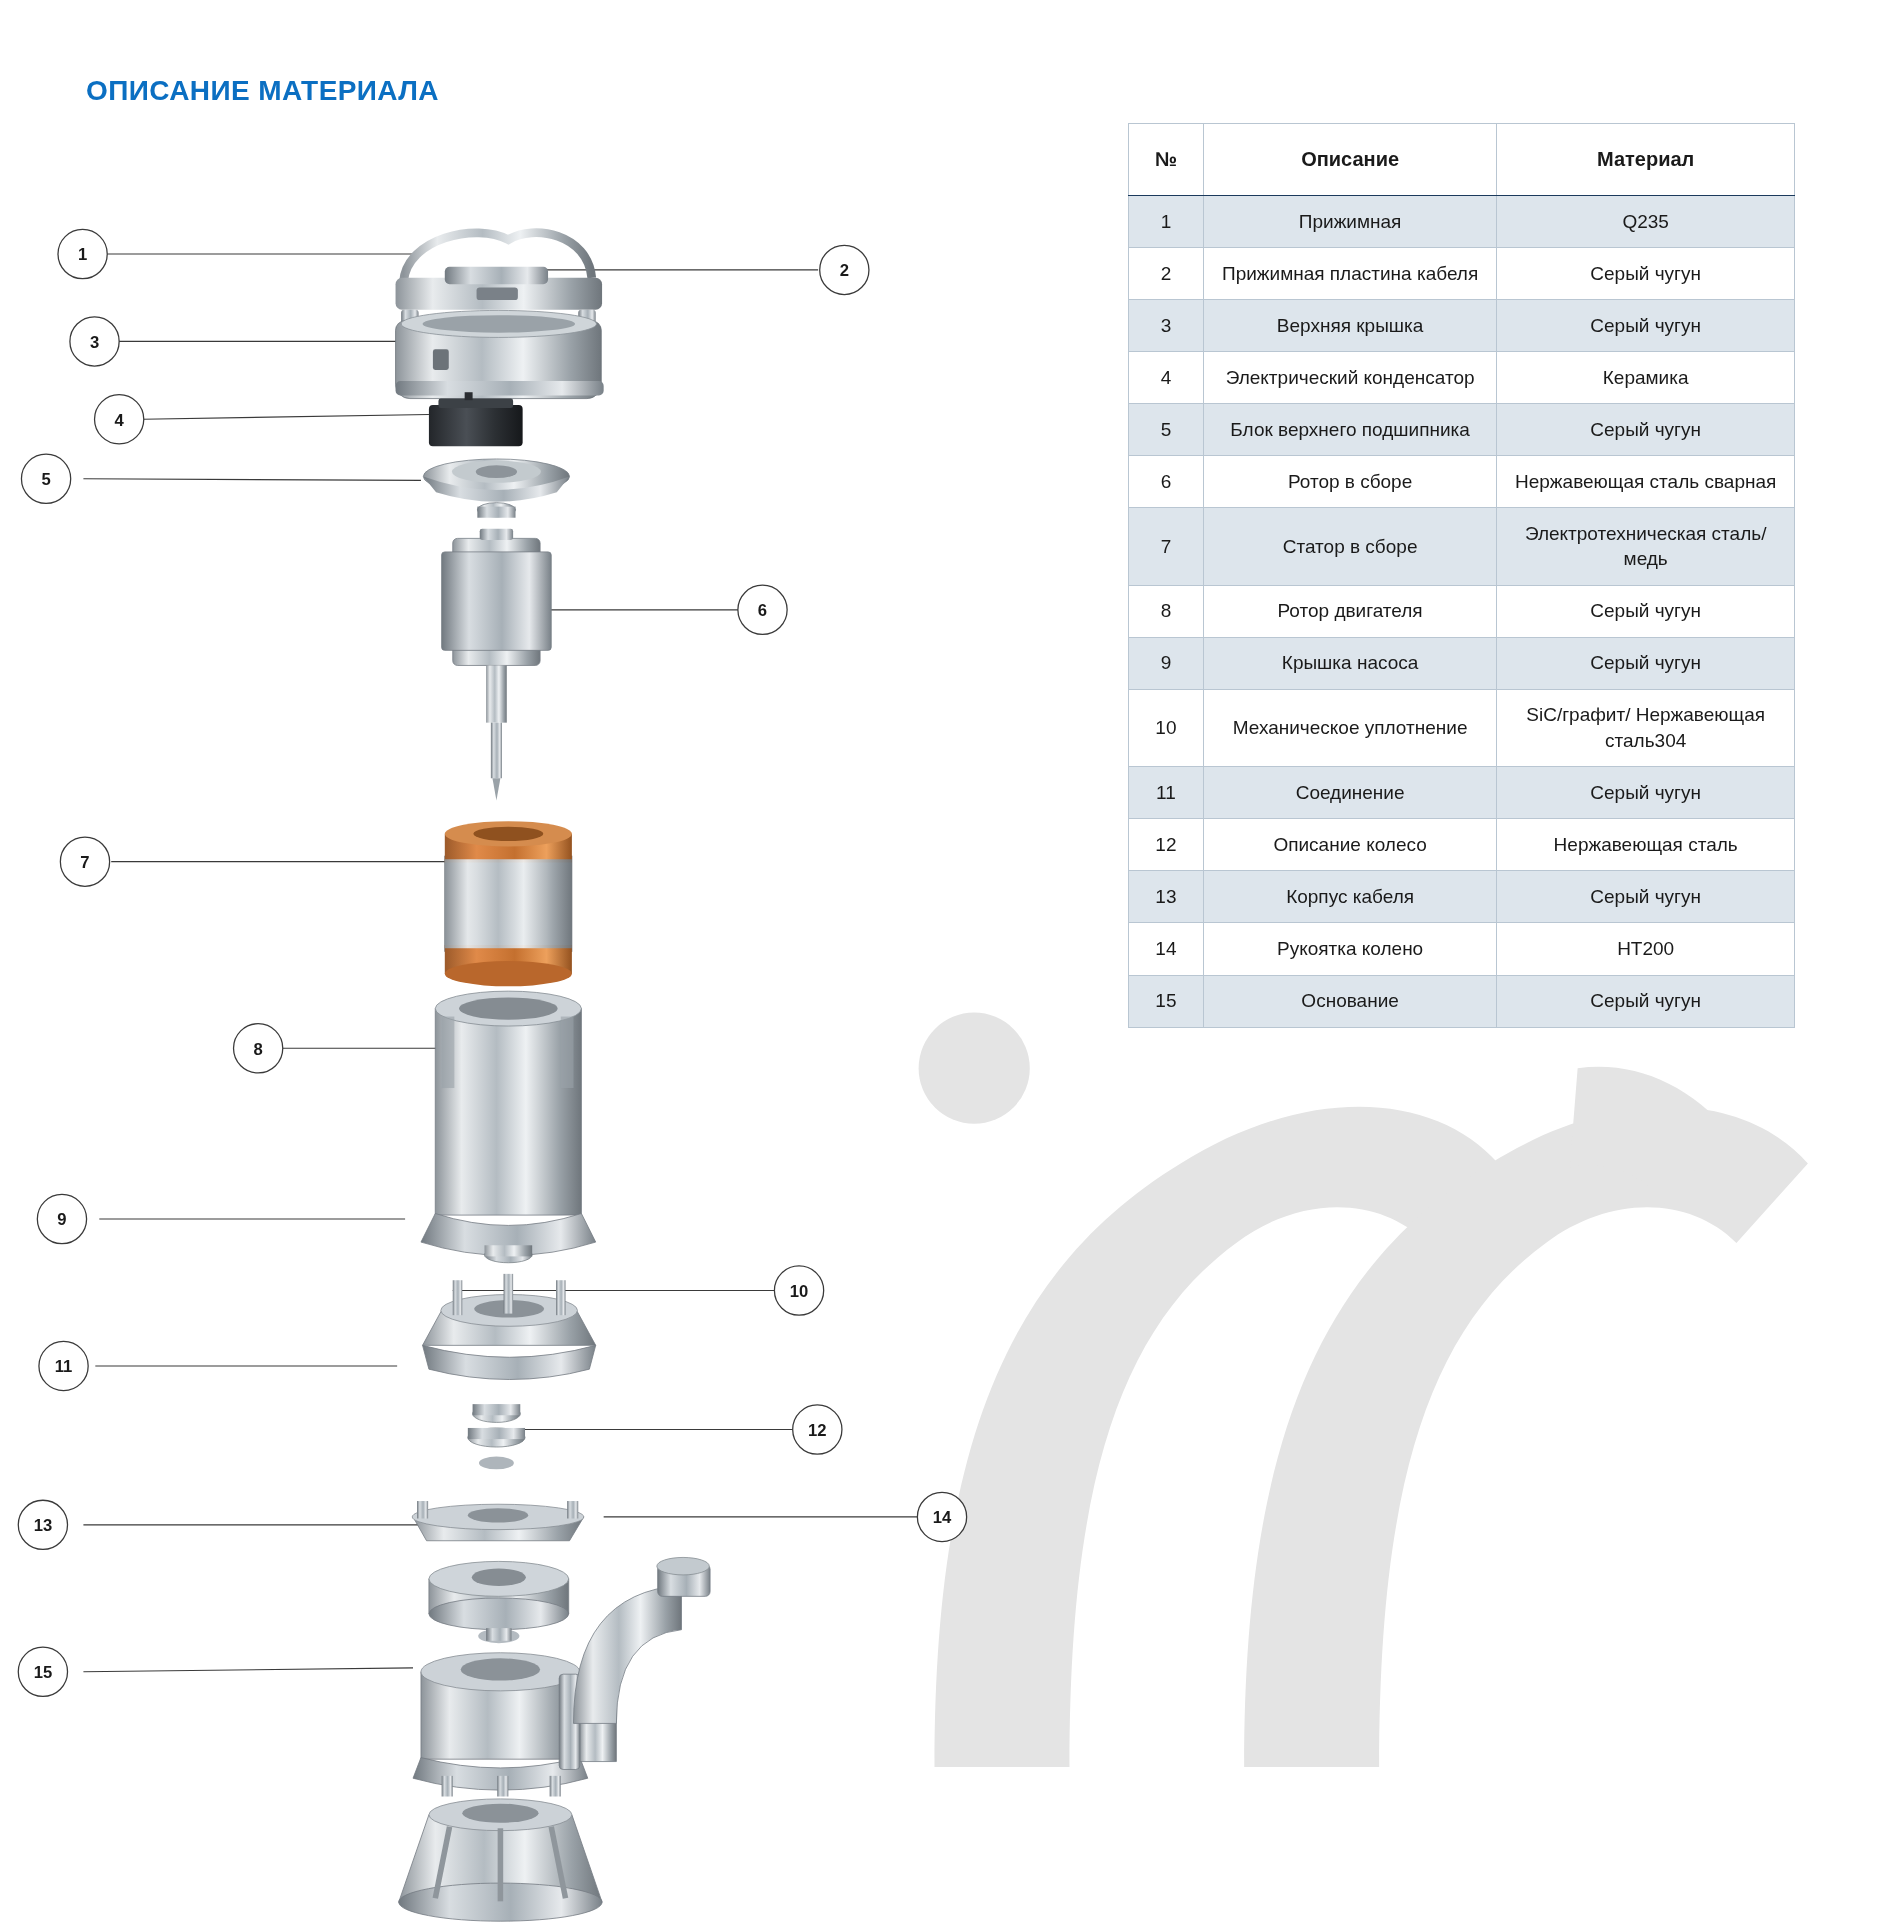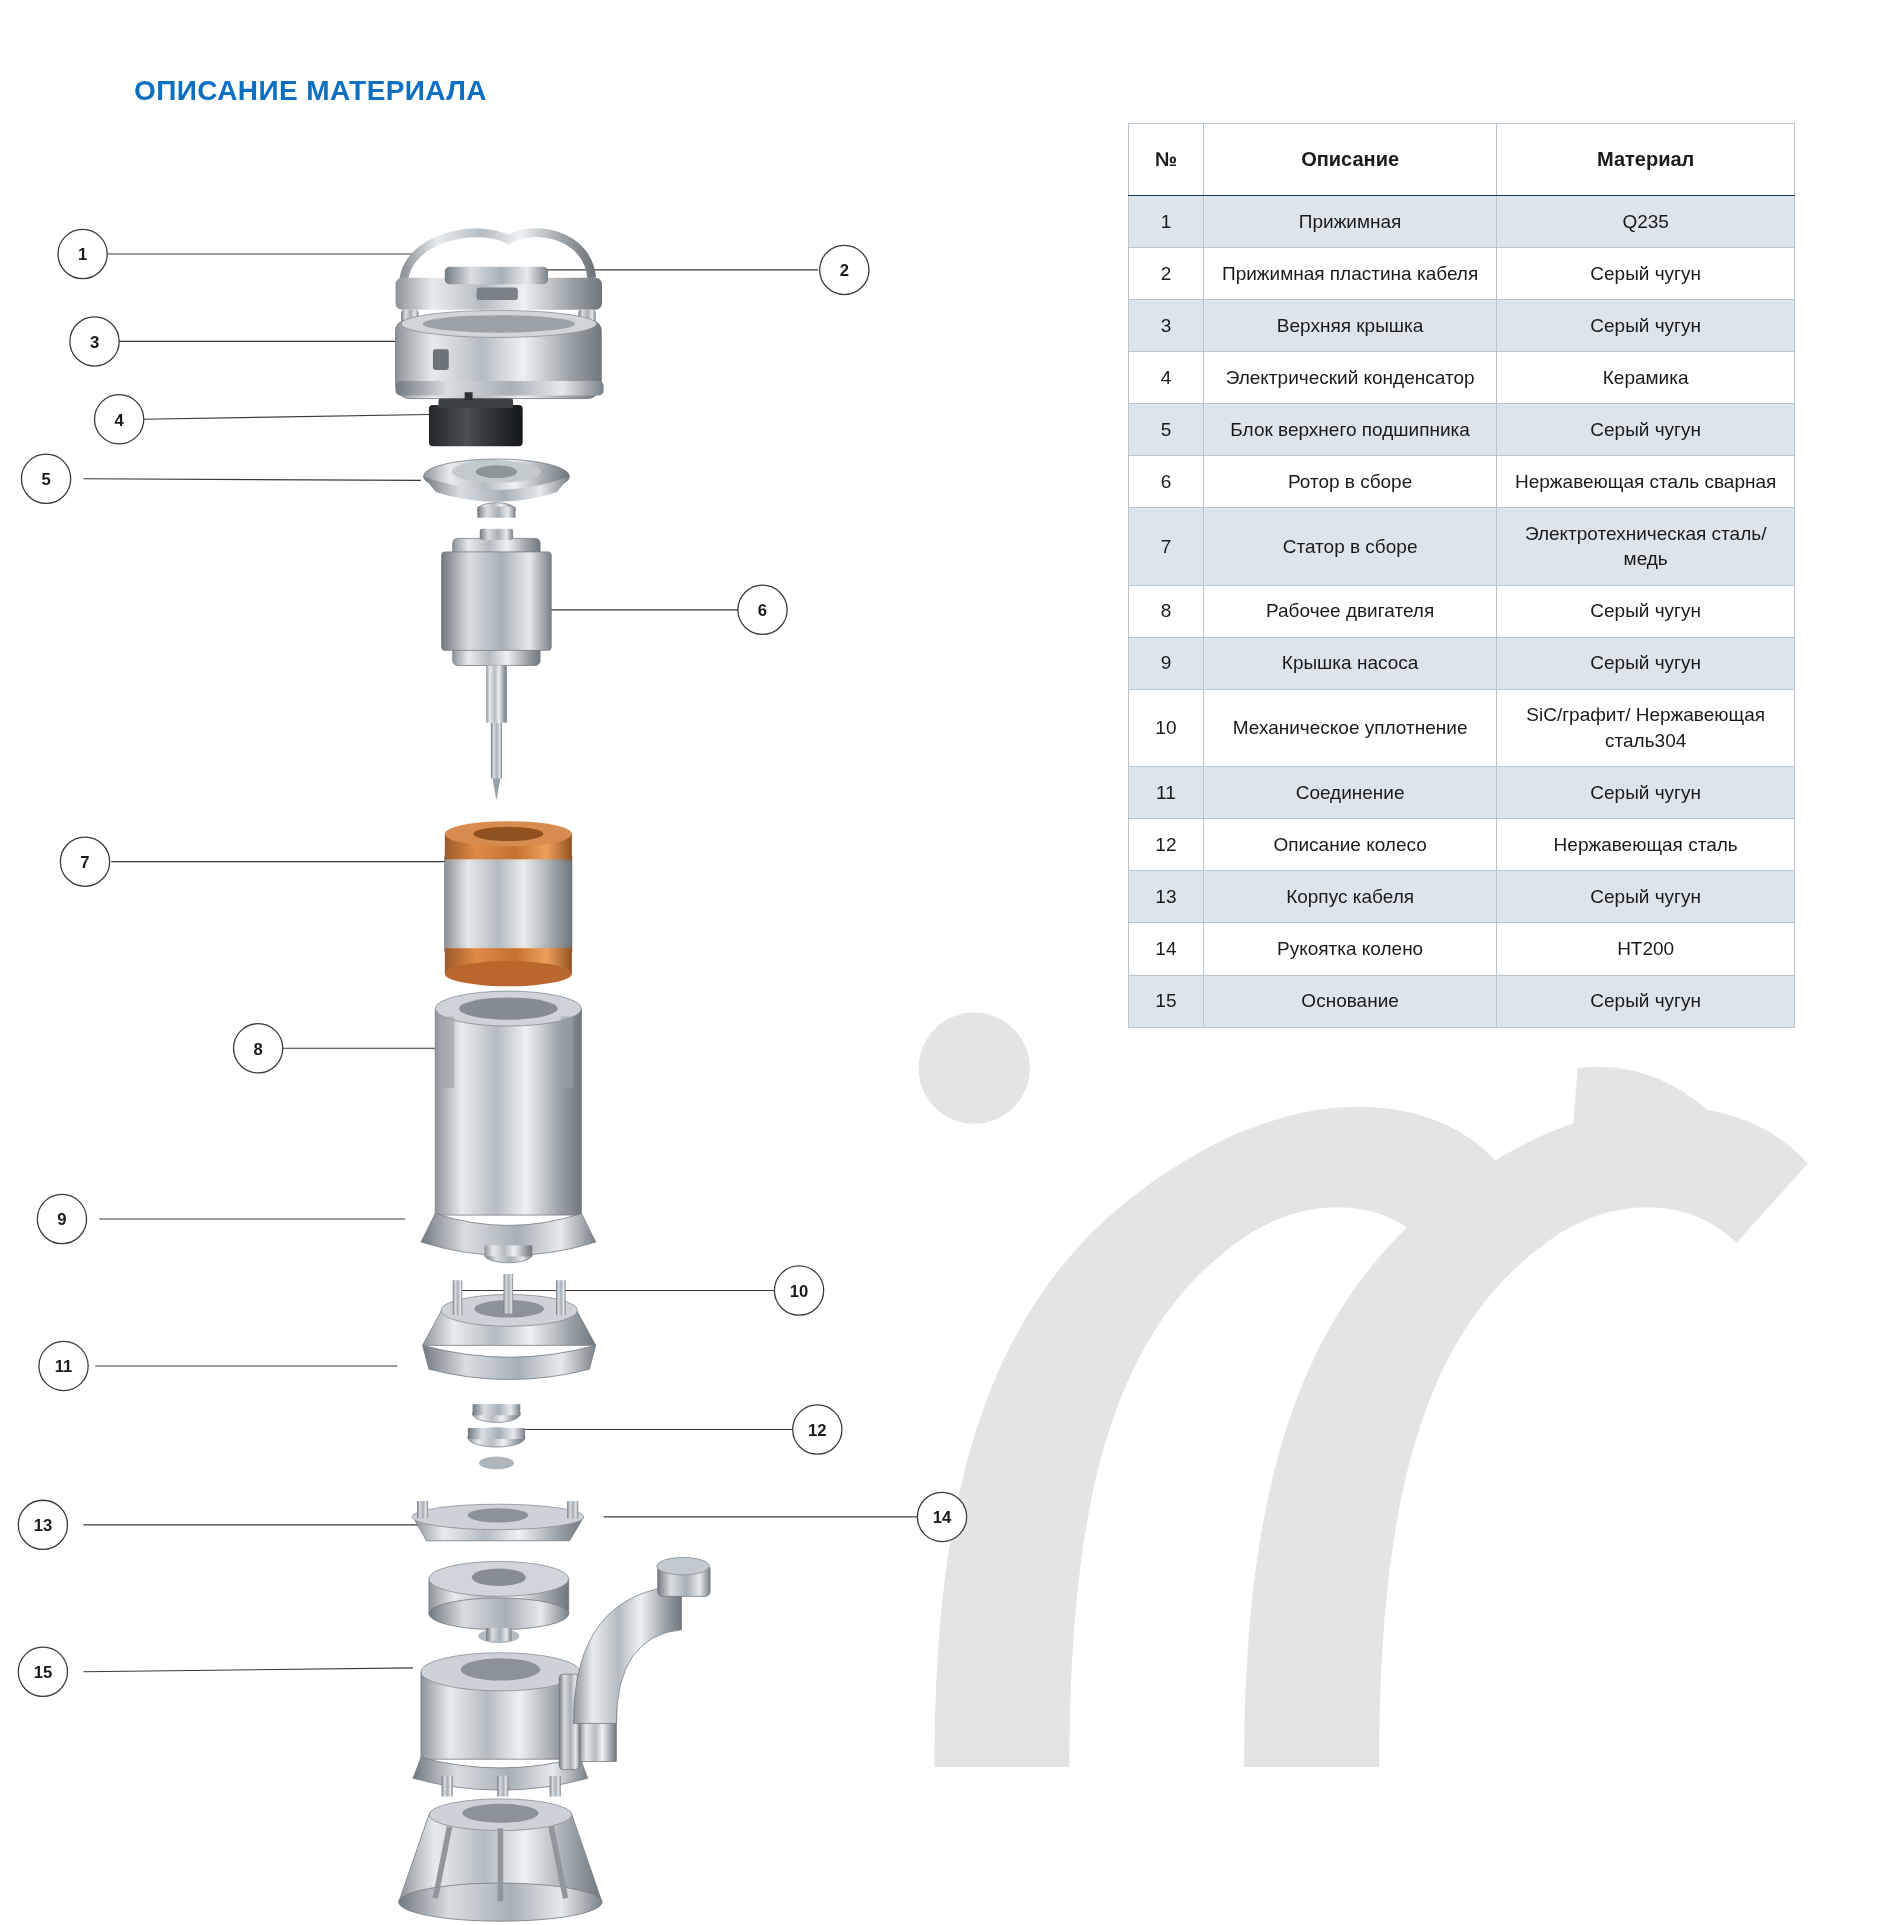--- a/index.html
+++ b/index.html
@@ -30,21 +30,20 @@
   
   .page-title {
     position: absolute;
     left: 86px;
     top: 75px;
     font-size: 28px;
     font-weight: bold;
     letter-spacing: 0.4px;
     color: #0b6fc2;
     z-index: 5;
-    margin-left: 48px;
   }
 
   
   .diagram {
     position: absolute;
     left: 0;
     top: 119px;
     width: 1112px;
     height: 1803px;
     z-index: 3;
@@ -389,21 +388,21 @@
       <td>Ротор в сборе</td>
       <td>Нержавеющая сталь сварная</td>
     </tr>
     <tr class="odd">
       <td class="num">7</td>
       <td>Статор в сборе</td>
       <td>Электротехническая сталь/медь</td>
     </tr>
     <tr class="even">
       <td class="num">8</td>
-      <td>Рабочее двигателя</td>
+      <td>Ротор двигателя</td>
       <td>Серый чугун</td>
     </tr>
     <tr class="odd">
       <td class="num">9</td>
       <td>Крышка насоса</td>
       <td>Серый чугун</td>
     </tr>
     <tr class="even">
       <td class="num">10</td>
       <td>Механическое уплотнение</td>

